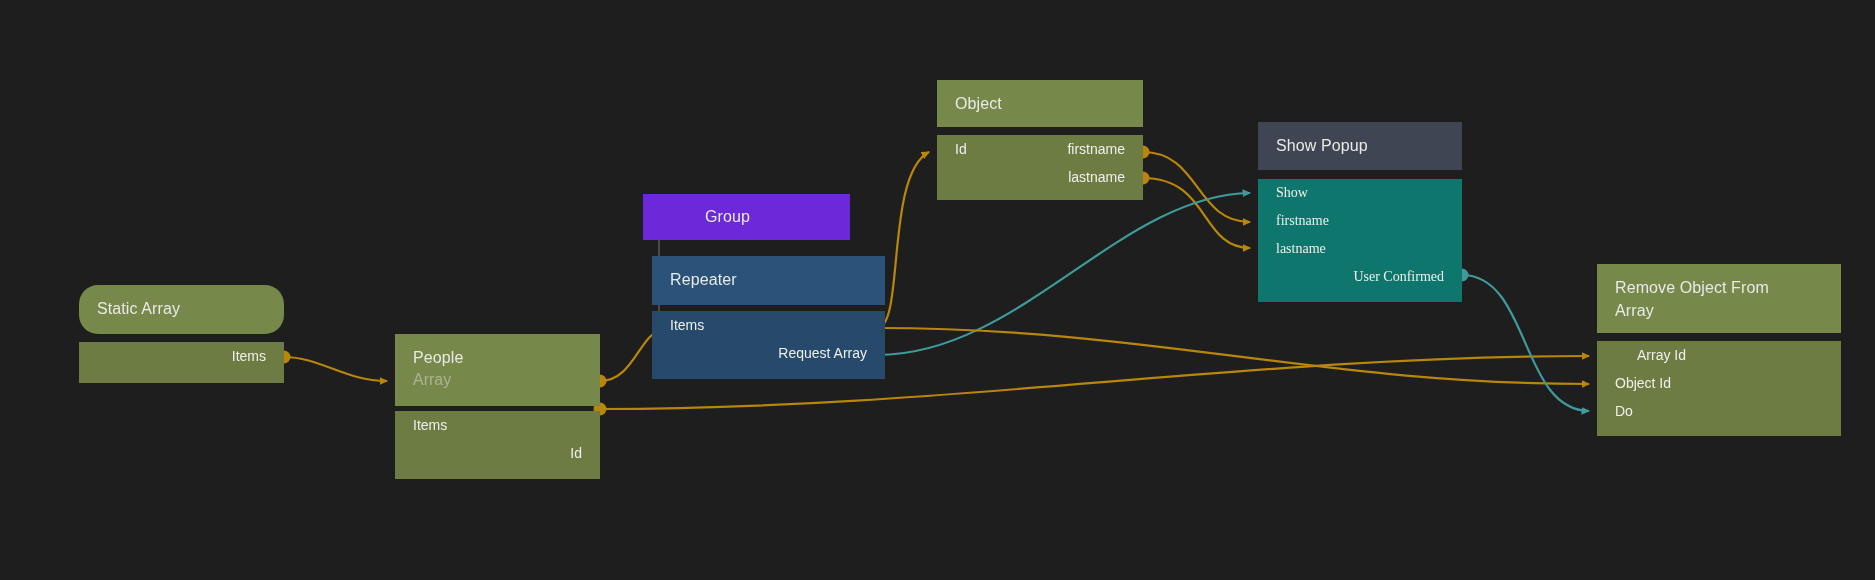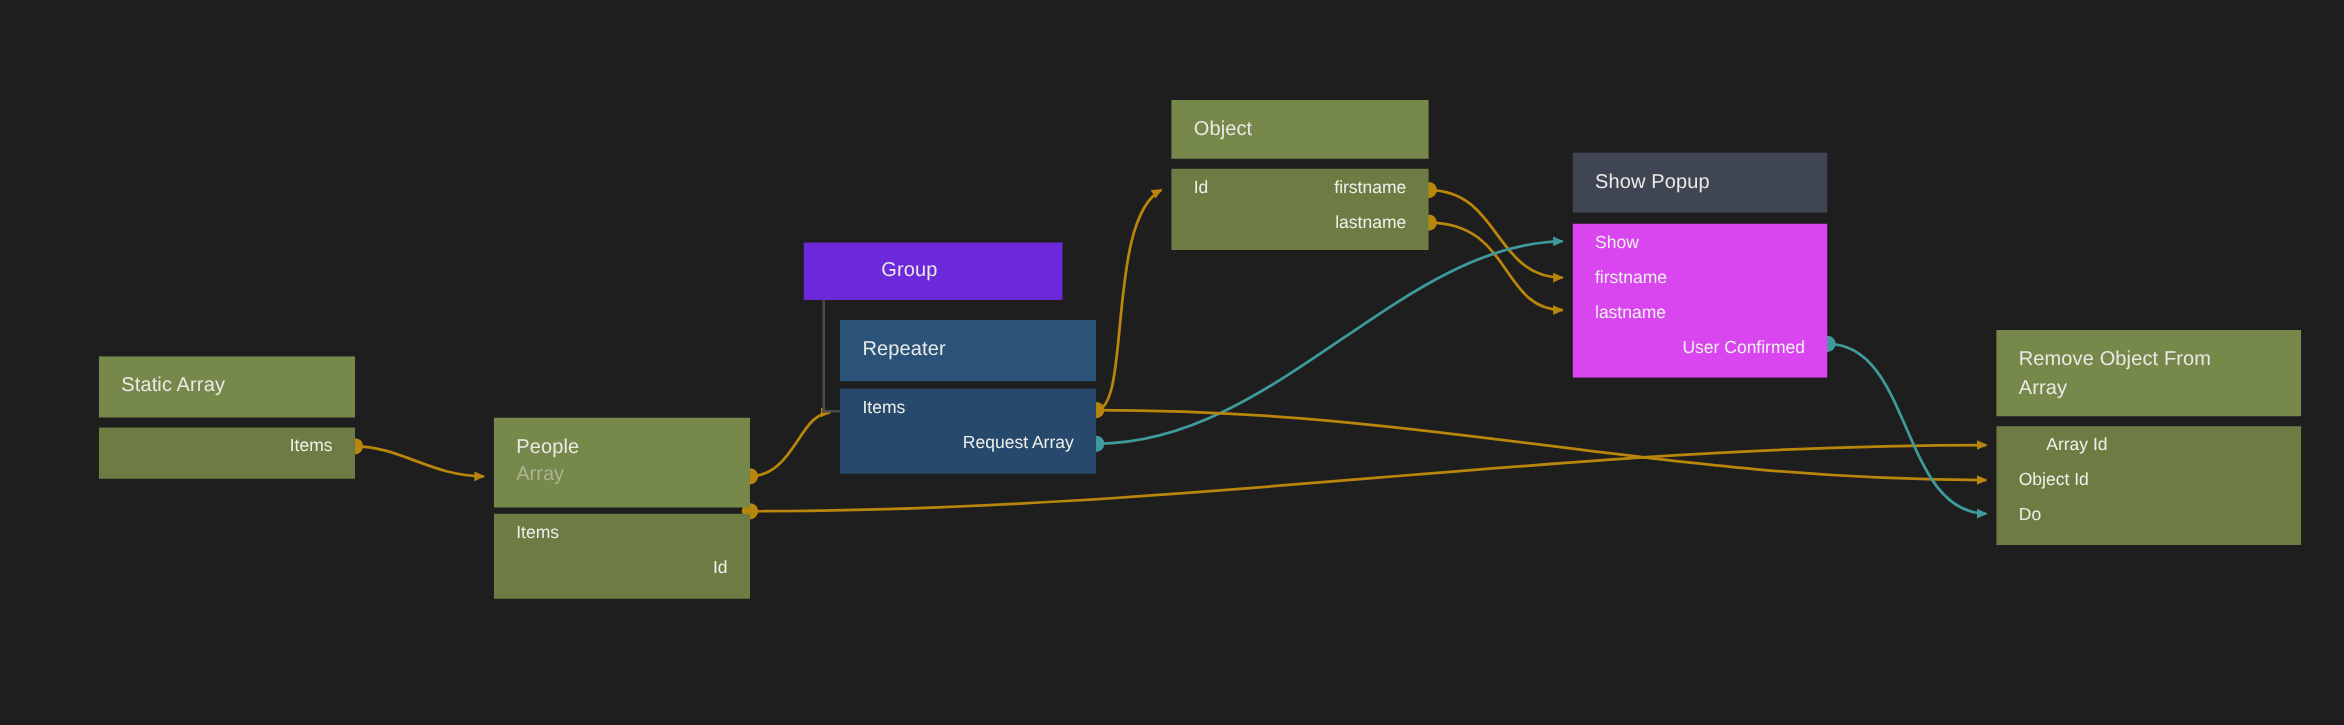--- a/index.html
+++ b/index.html
@@ -64,21 +64,21 @@
     line-height: 18px;
     white-space: nowrap;
   }
 
   
   .theme-green .node-header { background: #77884b; }
   .theme-green .node-body   { background: #6c7c43; }
   .theme-blue  .node-header { background: #2b5278; }
   .theme-blue  .node-body   { background: #27496b; }
   .theme-gray  .node-header { background: #3f4553; }
-  .theme-gray  .node-body   { background: #d946ef; }
+  .theme-gray  .node-body   { background: #0f766e; font-family: Liberation Serif, serif; }
 
   .group-node {
     position: absolute;
     box-sizing: border-box;
     background: #6d28d9;
     padding-left: 44px;
   }
   .group-bracket {
     position: absolute;
     border-left: 2px solid #4a4a4a;
@@ -124,21 +124,21 @@
     <path d="M600,409 C 950,409 1250,356 1589,356" fill="none" stroke="#b8860b" stroke-width="2.2" marker-end="url(#arrow-orange)"></path>
     <circle cx="600" cy="409" r="6.5" fill="#b8860b"></circle>
 
     <path d="M1462,275 C 1530,275 1520,410 1589,411" fill="none" stroke="#3f9b9b" stroke-width="2.2" marker-end="url(#arrow-teal)"></path>
     <circle cx="1462" cy="275" r="6.5" fill="#3f9b9b"></circle>
   </svg>
 
   <div class="group-bracket" style="left:658px; top:240px; width:26px; height:90px;"></div>
 
   <div class="node theme-green" style="left:79px; top:285px; width:205px; height:98px;">
-    <div class="node-header" style="height:49px;">
+    <div class="node-header" style="height:49px;border-radius:19px;">
       <div class="node-title">Static Array</div>
     </div>
     <div class="node-body" style="height:49px;">
       <div class="port-row out" style="margin-top:8px;">
         <span class="port-label">Items</span>
       </div>
     </div>
   </div>
 
   <div class="node theme-green" style="left:395px; top:290px; width:205px; height:145px;margin-top:44px;">
@@ -155,21 +155,21 @@
       </div>
     </div>
   </div>
 
   <div class="group-node" style="left:643px; top:194px; width:207px; height:46px;">
     <div class="node-header" style="height:46px; padding-top:11px;">
       <div class="node-title">Group</div>
     </div>
   </div>
 
-  <div class="node theme-blue" style="left:672px; top:256px; width:205px; height:123px;">
+  <div class="node theme-blue" style="left:652px; top:256px; width:233px; height:123px;">
     <div class="node-header" style="height:49px;">
       <div class="node-title">Repeater</div>
     </div>
     <div class="node-body" style="height:74px;">
       <div class="port-row in" style="margin-top:6px;">
         <span class="port-label">Items</span>
       </div>
       <div class="port-row out">
         <span class="port-label">Request Array</span>
       </div>

